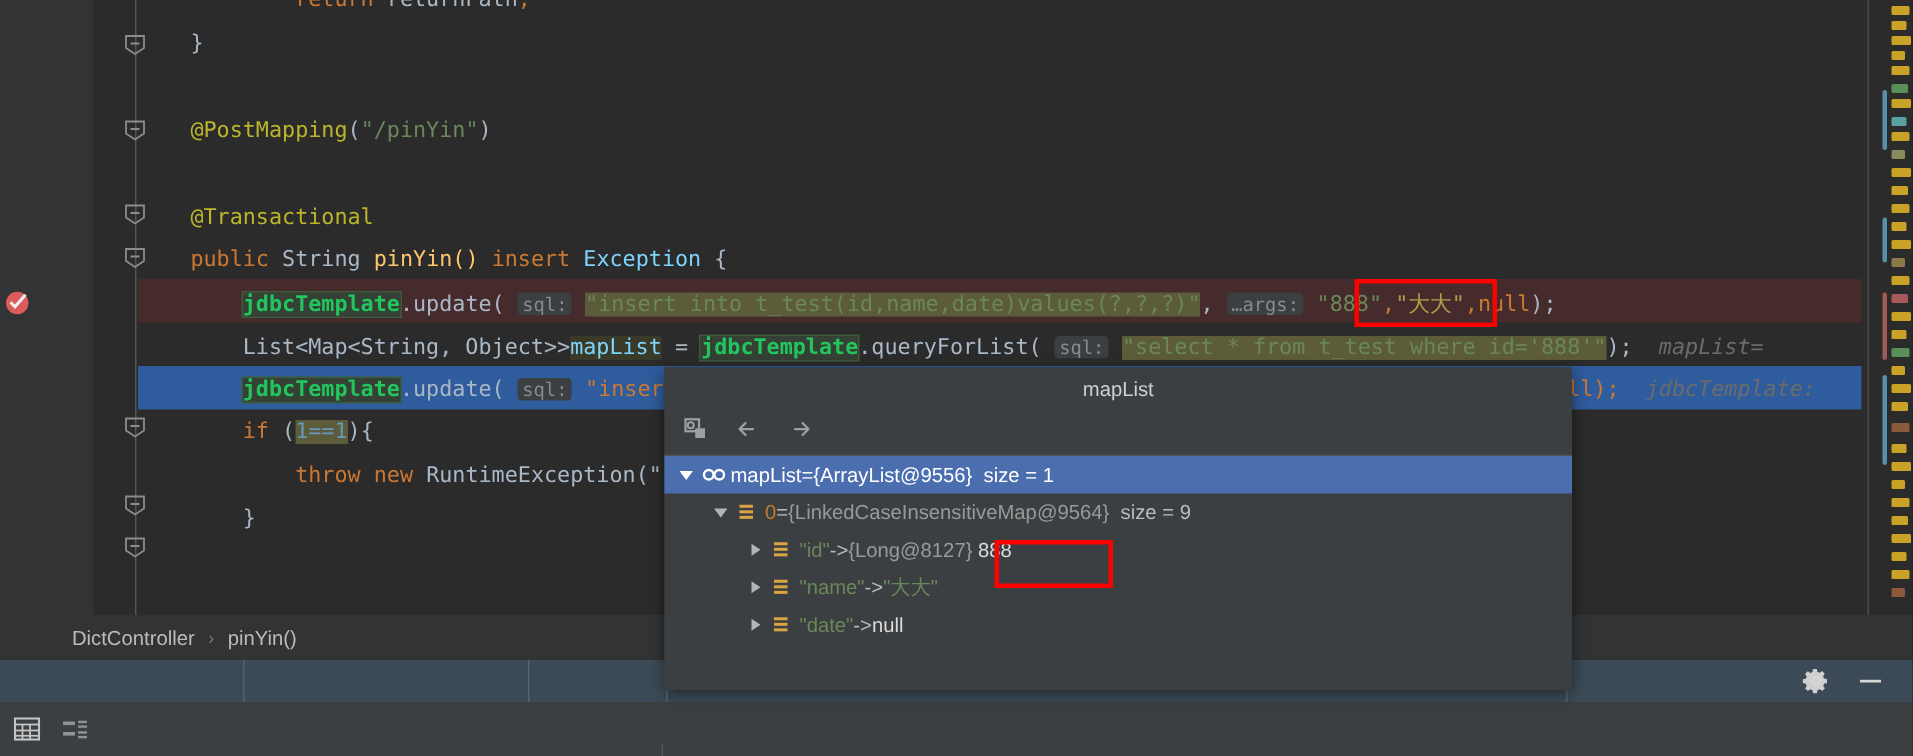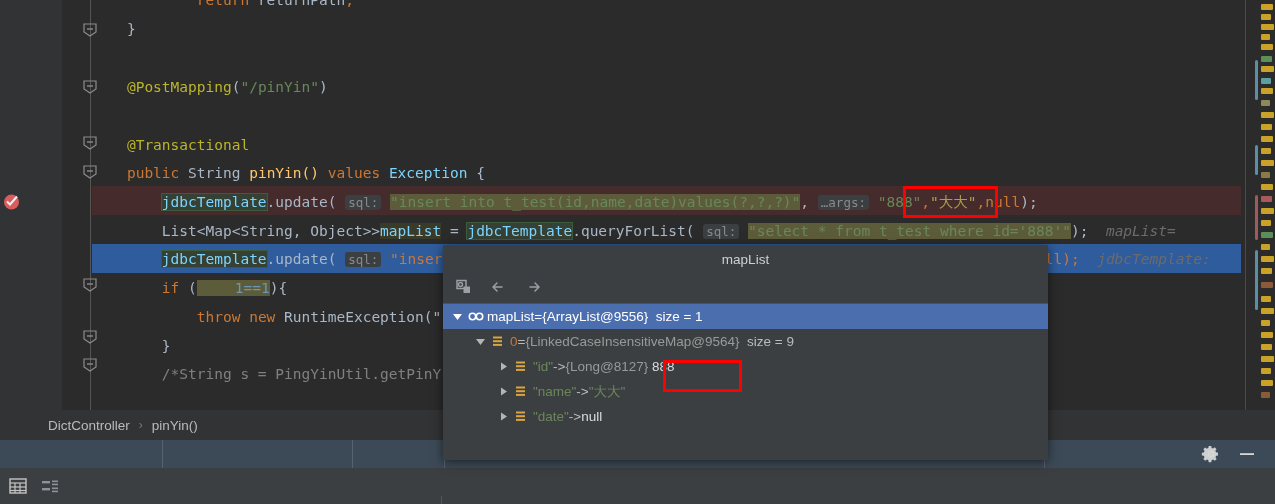--- a/index.html
+++ b/index.html
@@ -27,23 +27,23 @@
   
   #codelayer{position:absolute;left:92px;top:0;right:0;bottom:0;}
   .line{position:absolute;left:0;white-space:pre;height:29px;line-height:29px;font-size:14.5px;}
   .lnbg{position:absolute;left:-92px;height:29px;}
 
   
   .kw{color:#cc7832;}        
   .plain{color:#a9b7c6;}
   .ann{color:#bbb529;}       
   .str{color:#6a8759;}       
-  .num{color:#6897bb;padding-left:38px;}       
+  .num{color:#6897bb;}       
   .cmt{color:#808080;}       
-  .fld{color:#7dd3fc;}       
+  .fld{color:#22c55e;font-weight:bold;}       
   .mth{color:#ffc66d;}
   .hintlbl{color:#8a8a8a;background:#3c3f41;border-radius:3px;padding:0 3px;font-size:12.5px;}
   .inlay{color:#6b6b6b;font-style:italic;}
   .grey{color:#7dd3fc;}
   .cn{color:#a9a14a;}
   .varhl{background:#344134;outline:1px solid #3c5c3c;}
   .selwd{background:#5d5c3a;}
   .caret-bg{background:#3a3a28;}
 
   
@@ -164,35 +164,35 @@
 
     <div class="line" style="top:-14px;"><span class="plain">            </span><span class="kw">return</span><span class="plain"> </span><span class="plain">returnPath</span><span class="kw">;</span></div>
 
     <div class="line" style="top:15px;"><span class="plain">    }</span></div>
 
     <div class="line" style="top:73px;"><span class="plain">    </span><span class="ann">@PostMapping</span><span class="plain">(</span><span class="str">"/pinYin"</span><span class="plain">)</span></div>
 
 
     <div class="line" style="top:131px;"><span class="plain">    </span><span class="ann">@Transactional</span></div>
 
-    <div class="line" style="top:159px;"><span class="plain">    </span><span class="kw">public</span><span class="plain"> </span><span class="plain">String</span><span class="plain"> </span><span class="mth">pinYin()</span><span class="plain"> </span><span class="kw">values</span><span class="plain"> </span><span class="grey">Exception</span><span class="plain"> {</span></div>
+    <div class="line" style="top:159px;"><span class="plain">    </span><span class="kw">public</span><span class="plain"> </span><span class="plain">String</span><span class="plain"> </span><span class="mth">pinYin()</span><span class="plain"> </span><span class="kw">insert</span><span class="plain"> </span><span class="grey">Exception</span><span class="plain"> {</span></div>
 
     <div class="line" style="top:188px;"><span class="plain">        </span><span class="fld varhl">jdbcTemplate</span><span class="plain">.update(</span><span class="plain"> </span><span class="hintlbl">sql:</span><span class="plain"> </span><span class="str selwd">"insert into t_test(id,name,date)values(?,?,?)"</span><span class="plain">, </span><span class="hintlbl">…args:</span><span class="plain"> </span><span class="str">"888"</span><span class="kw">,</span><span class="cn">"大大"</span><span class="kw">,</span><span class="kw">null</span><span class="plain">);</span></div>
 
     <div class="line" style="top:217px;"><span class="plain">        </span><span class="plain">List&lt;Map&lt;String, Object&gt;&gt;</span><span class="grey caret-bg">mapList</span><span class="plain"> = </span><span class="fld varhl">jdbcTemplate</span><span class="plain">.queryForList(</span><span class="plain"> </span><span class="hintlbl">sql:</span><span class="plain"> </span><span class="str selwd">"select * from t_test where id='888'"</span><span class="plain">);  </span><span class="inlay">mapList=</span></div>
 
     <div class="line" style="top:245px;"><span class="plain">        </span><span class="fld varhl">jdbcTemplate</span><span class="plain">.update(</span><span class="plain"> </span><span class="hintlbl">sql:</span><span class="plain"> </span><span class="kw">"insert</span><span class="plain">                                                                 </span><span class="kw">,null);</span><span class="plain">  </span><span class="inlay">jdbcTemplate:</span></div>
 
     <div class="line" style="top:274px;"><span class="plain">        </span><span class="kw">if</span><span class="plain"> (</span><span class="num selwd">1==1</span><span class="plain">){</span></div>
 
     <div class="line" style="top:303px;"><span class="plain">            </span><span class="kw">throw</span><span class="plain"> </span><span class="kw">new</span><span class="plain"> </span><span class="plain">RuntimeException("</span></div>
 
     <div class="line" style="top:332px;"><span class="plain">        }</span></div>
 
-    <div class="line" style="top:360px;"><span class="plain">        </span><span class="cmt">/*String s = PingYinUtil.getPinY</span></div>
+    <div class="line" style="top:360px;"><span class="plain">        </span></div>
 
   </div>
 
   <div id="minimap">
     <div class="mmguide"></div>
     <div class="mmthumb" style="top:60px;height:40px;"></div>
     <div class="mmthumb" style="top:145px;height:30px;"></div>
     <div class="mmthumb" style="top:195px;height:45px;background:#a05a5a;"></div>
     <div class="mmthumb" style="top:250px;height:60px;"></div>
     <div class="mmline" style="left:20px;top:4px;width:12px;height:6px;background:#c9a227;"></div>

